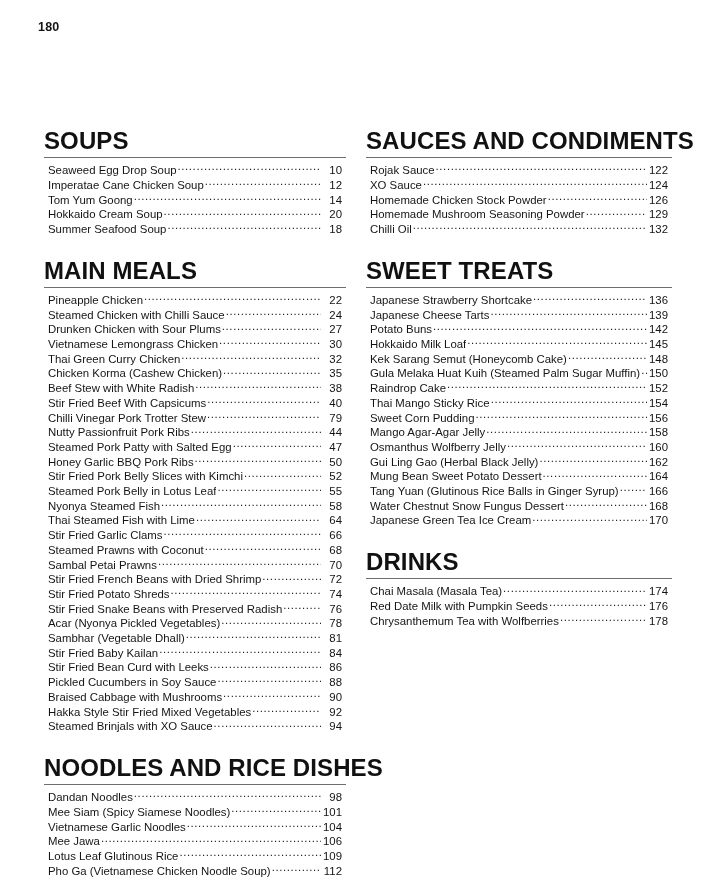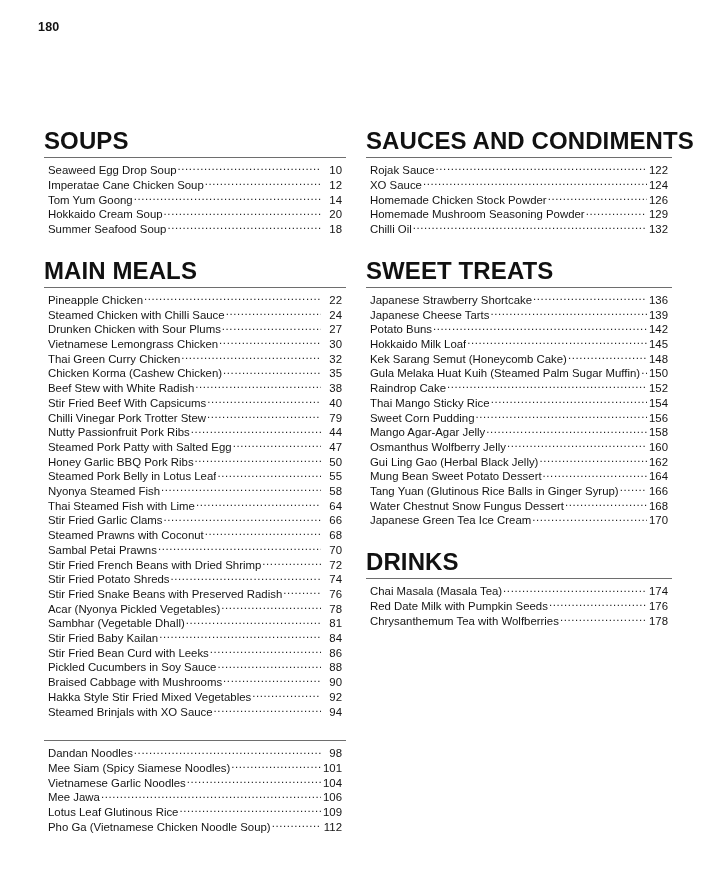--- a/index.html
+++ b/index.html
@@ -238,20 +238,25 @@
               <span class="entry-title">Steamed Pork Patty with Salted Egg</span>
               <span class="entry-leader"></span>
               <span class="entry-page">47</span>
             </li>
             <li class="entry">
               <span class="entry-title">Honey Garlic BBQ Pork Ribs</span>
               <span class="entry-leader"></span>
               <span class="entry-page">50</span>
             </li>
             <li class="entry">
+              <span class="entry-title">Stir Fried Pork Belly Slices with Kimchi</span>
+              <span class="entry-leader"></span>
+              <span class="entry-page">52</span>
+            </li>
+            <li class="entry">
               <span class="entry-title">Steamed Pork Belly in Lotus Leaf</span>
               <span class="entry-leader"></span>
               <span class="entry-page">55</span>
             </li>
             <li class="entry">
               <span class="entry-title">Nyonya Steamed Fish</span>
               <span class="entry-leader"></span>
               <span class="entry-page">58</span>
             </li>
             <li class="entry">
@@ -325,20 +330,21 @@
               <span class="entry-page">92</span>
             </li>
             <li class="entry">
               <span class="entry-title">Steamed Brinjals with XO Sauce</span>
               <span class="entry-leader"></span>
               <span class="entry-page">94</span>
             </li>
           </ul>
         </div>
         <div class="section">
+          <div class="section-heading">NOODLES AND RICE DISHES</div>
           <hr class="section-rule">
           <ul class="entries">
             <li class="entry">
               <span class="entry-title">Dandan Noodles</span>
               <span class="entry-leader"></span>
               <span class="entry-page">98</span>
             </li>
             <li class="entry">
               <span class="entry-title">Mee Siam (Spicy Siamese Noodles)</span>
               <span class="entry-leader"></span>

